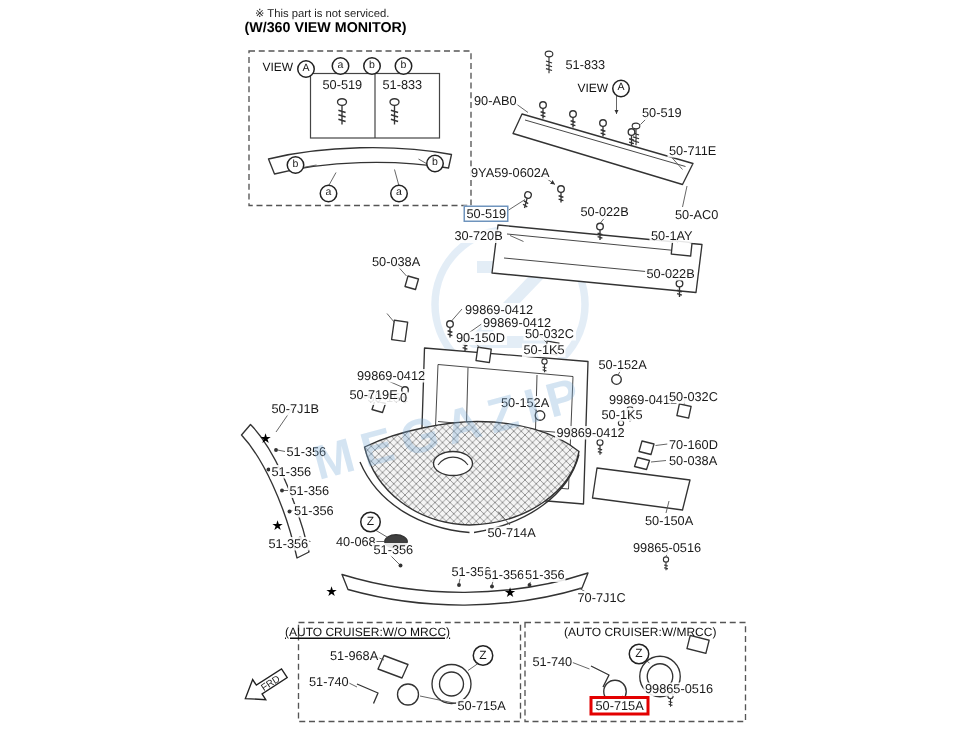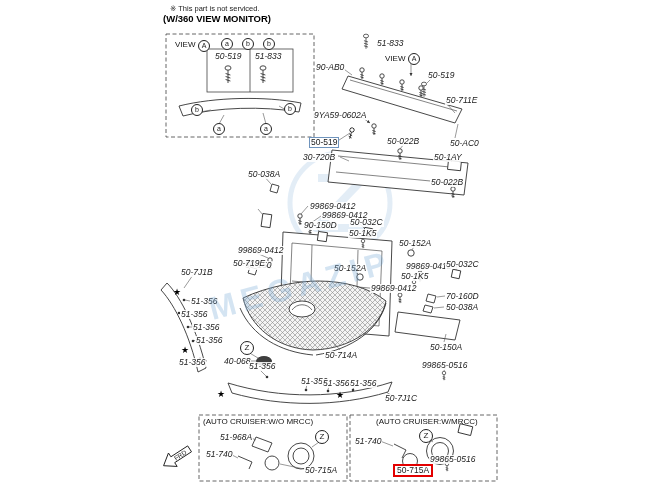--- a/index.html
+++ b/index.html
@@ -4,21 +4,21 @@
 <style>
   html,body{margin:0;padding:0;}
   body{
     width:650px;height:487px;background:#ffffff;position:relative;overflow:hidden;
     font-family:"Liberation Sans","DejaVu Sans",sans-serif;
   }
   #stage{position:absolute;left:0;top:0;width:650px;height:487px;}
   svg.art{position:absolute;left:0;top:0;z-index:1;}
   .labels{position:absolute;left:0;top:0;width:650px;height:487px;z-index:3;}
   .lbl{position:absolute;font-size:8.5px;line-height:1.05;color:#1a1a1a;white-space:nowrap;}
-  .part{background:rgba(255,255,255,.88);padding:0 1px;font-style:italic;}
+  .part{background:rgba(255,255,255,.88);padding:0 1px;}
   .part-blue{border:1px solid #6f94bd;background:#fff;padding:0 1px;}
   .part-red{border:2px solid #e30000;background:#fff;padding:0 2px;}
   .text{font-size:8px;color:#111;}
   .note{font-size:7.5px;color:#222;}
   .title{font-size:9.5px;font-weight:bold;color:#000;}
   .circle,.circle-lg{border:1px solid #222;border-radius:50%;text-align:center;background:#fff;padding:0;}
   .circle{width:10px;height:10px;font-size:7px;line-height:10px;}
   .circle-lg{width:12px;height:12px;font-size:8px;line-height:12px;}
   .star{font-size:9px;line-height:1;color:#000;}
   .watermark{
@@ -266,22 +266,22 @@
       <span class="lbl circle-lg" style="left: 240px; top: 341px;">Z</span>
       <span class="lbl part" style="left: 248px; top: 362px;">51-356</span>
       <span class="lbl part" style="left: 324px; top: 351px;">50-714A</span>
       <span class="lbl part" style="left: 429px; top: 343px;">50-150A</span>
       <span class="lbl part" style="left: 421px; top: 361px;">99865-0516</span>
       <span class="lbl star" style="left: 217px; top: 390px;">★</span>
       <span class="lbl part" style="left: 300px; top: 377px;">51-356</span>
       <span class="lbl part" style="left: 322px; top: 379px;">51-356</span>
       <span class="lbl part" style="left: 349px; top: 379px;">51-356</span>
       <span class="lbl star" style="left: 336px; top: 391px;">★</span>
-      <span class="lbl part" style="left: 384px; top: 394px;">50-7J1C</span>
-      <span class="lbl text" style="left: 203px; top: 418px;">(AUTO CRUISER:W/O MRCC)</span>
+      <span class="lbl part" style="left: 384px; top: 394px;">70-7J1C</span>
+      <span class="lbl text" style="left: 190px; top: 418px; text-decoration: underline;">(AUTO CRUISER:W/O MRCC)</span>
       <span class="lbl part" style="left: 219px; top: 433px;">51-968A</span>
       <span class="lbl circle-lg" style="left: 315px; top: 430px;">Z</span>
       <span class="lbl part" style="left: 205px; top: 450px;">51-740</span>
       <span class="lbl part" style="left: 304px; top: 466px;">50-715A</span>
       <span class="lbl text" style="left: 354px; top: 418px; padding-left: 22px;">(AUTO CRUISER:W/MRCC)</span>
       <span class="lbl circle-lg" style="left: 419px; top: 429px;">Z</span>
       <span class="lbl part" style="left: 354px; top: 437px;">51-740</span>
       <span class="lbl part" style="left: 429px; top: 455px;">99865-0516</span>
       <span class="lbl part-red" style="left: 393px; top: 464px;">50-715A</span>
     </div>

